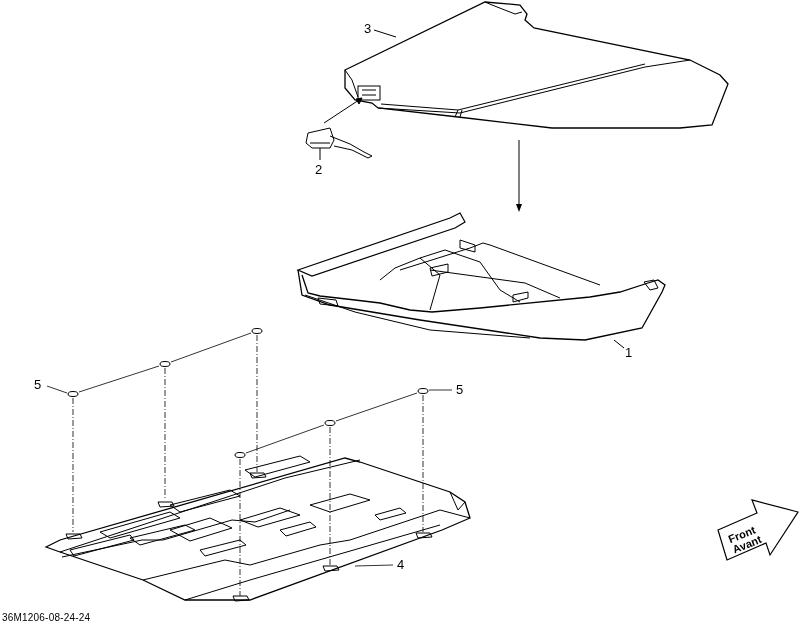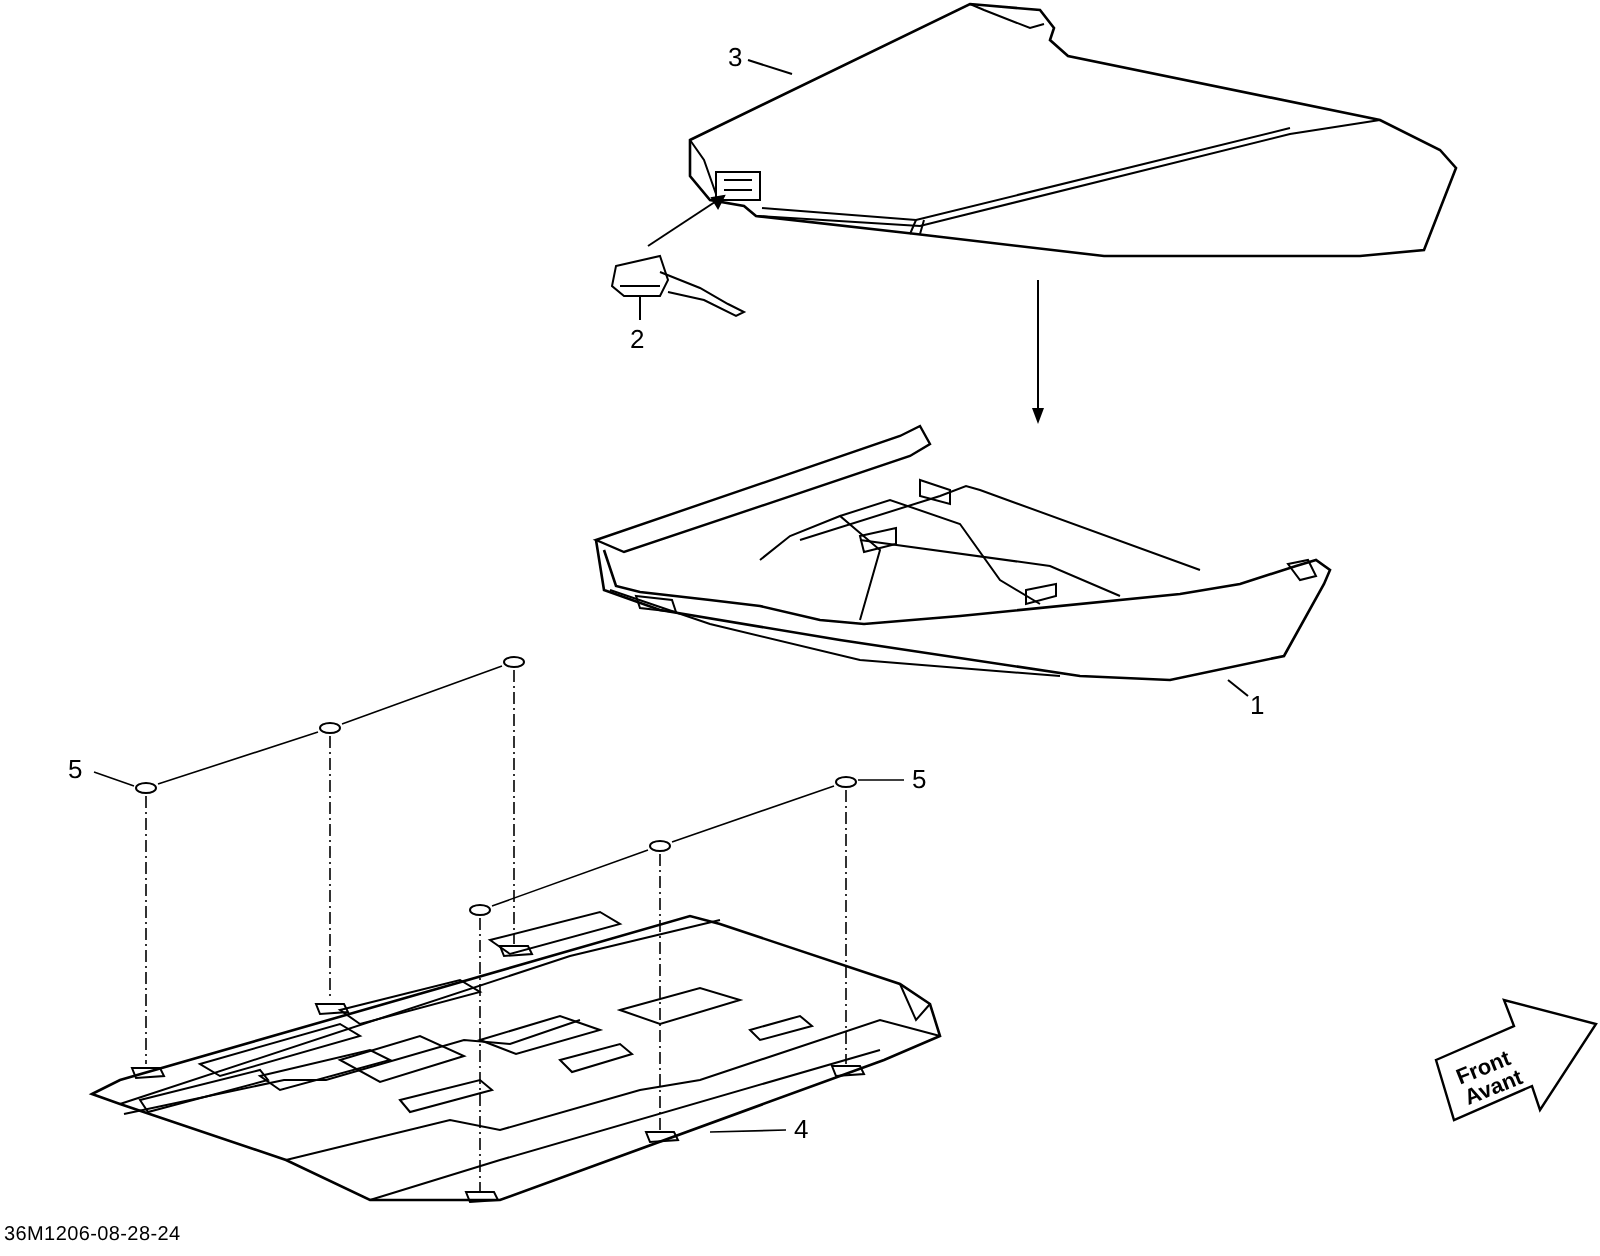--- a/index.html
+++ b/index.html
@@ -120,13 +120,13 @@
 <div class="callout" style="left:625px; top:346px;">1</div>
 <div class="callout" style="left:34px; top:378px;">5</div>
 <div class="callout" style="left:456px; top:383px;">5</div>
 <div class="callout" style="left:397px; top:558px;">4</div>
 
 <div class="front-label" style="left:727px; top:535px;">
   <div>Front</div>
   <div>Avant</div>
 </div>
 
-<div class="code">36M1206-08-28-24</div>
+<div class="code">36M1206-08-24-24</div>
 
 </body></html>

